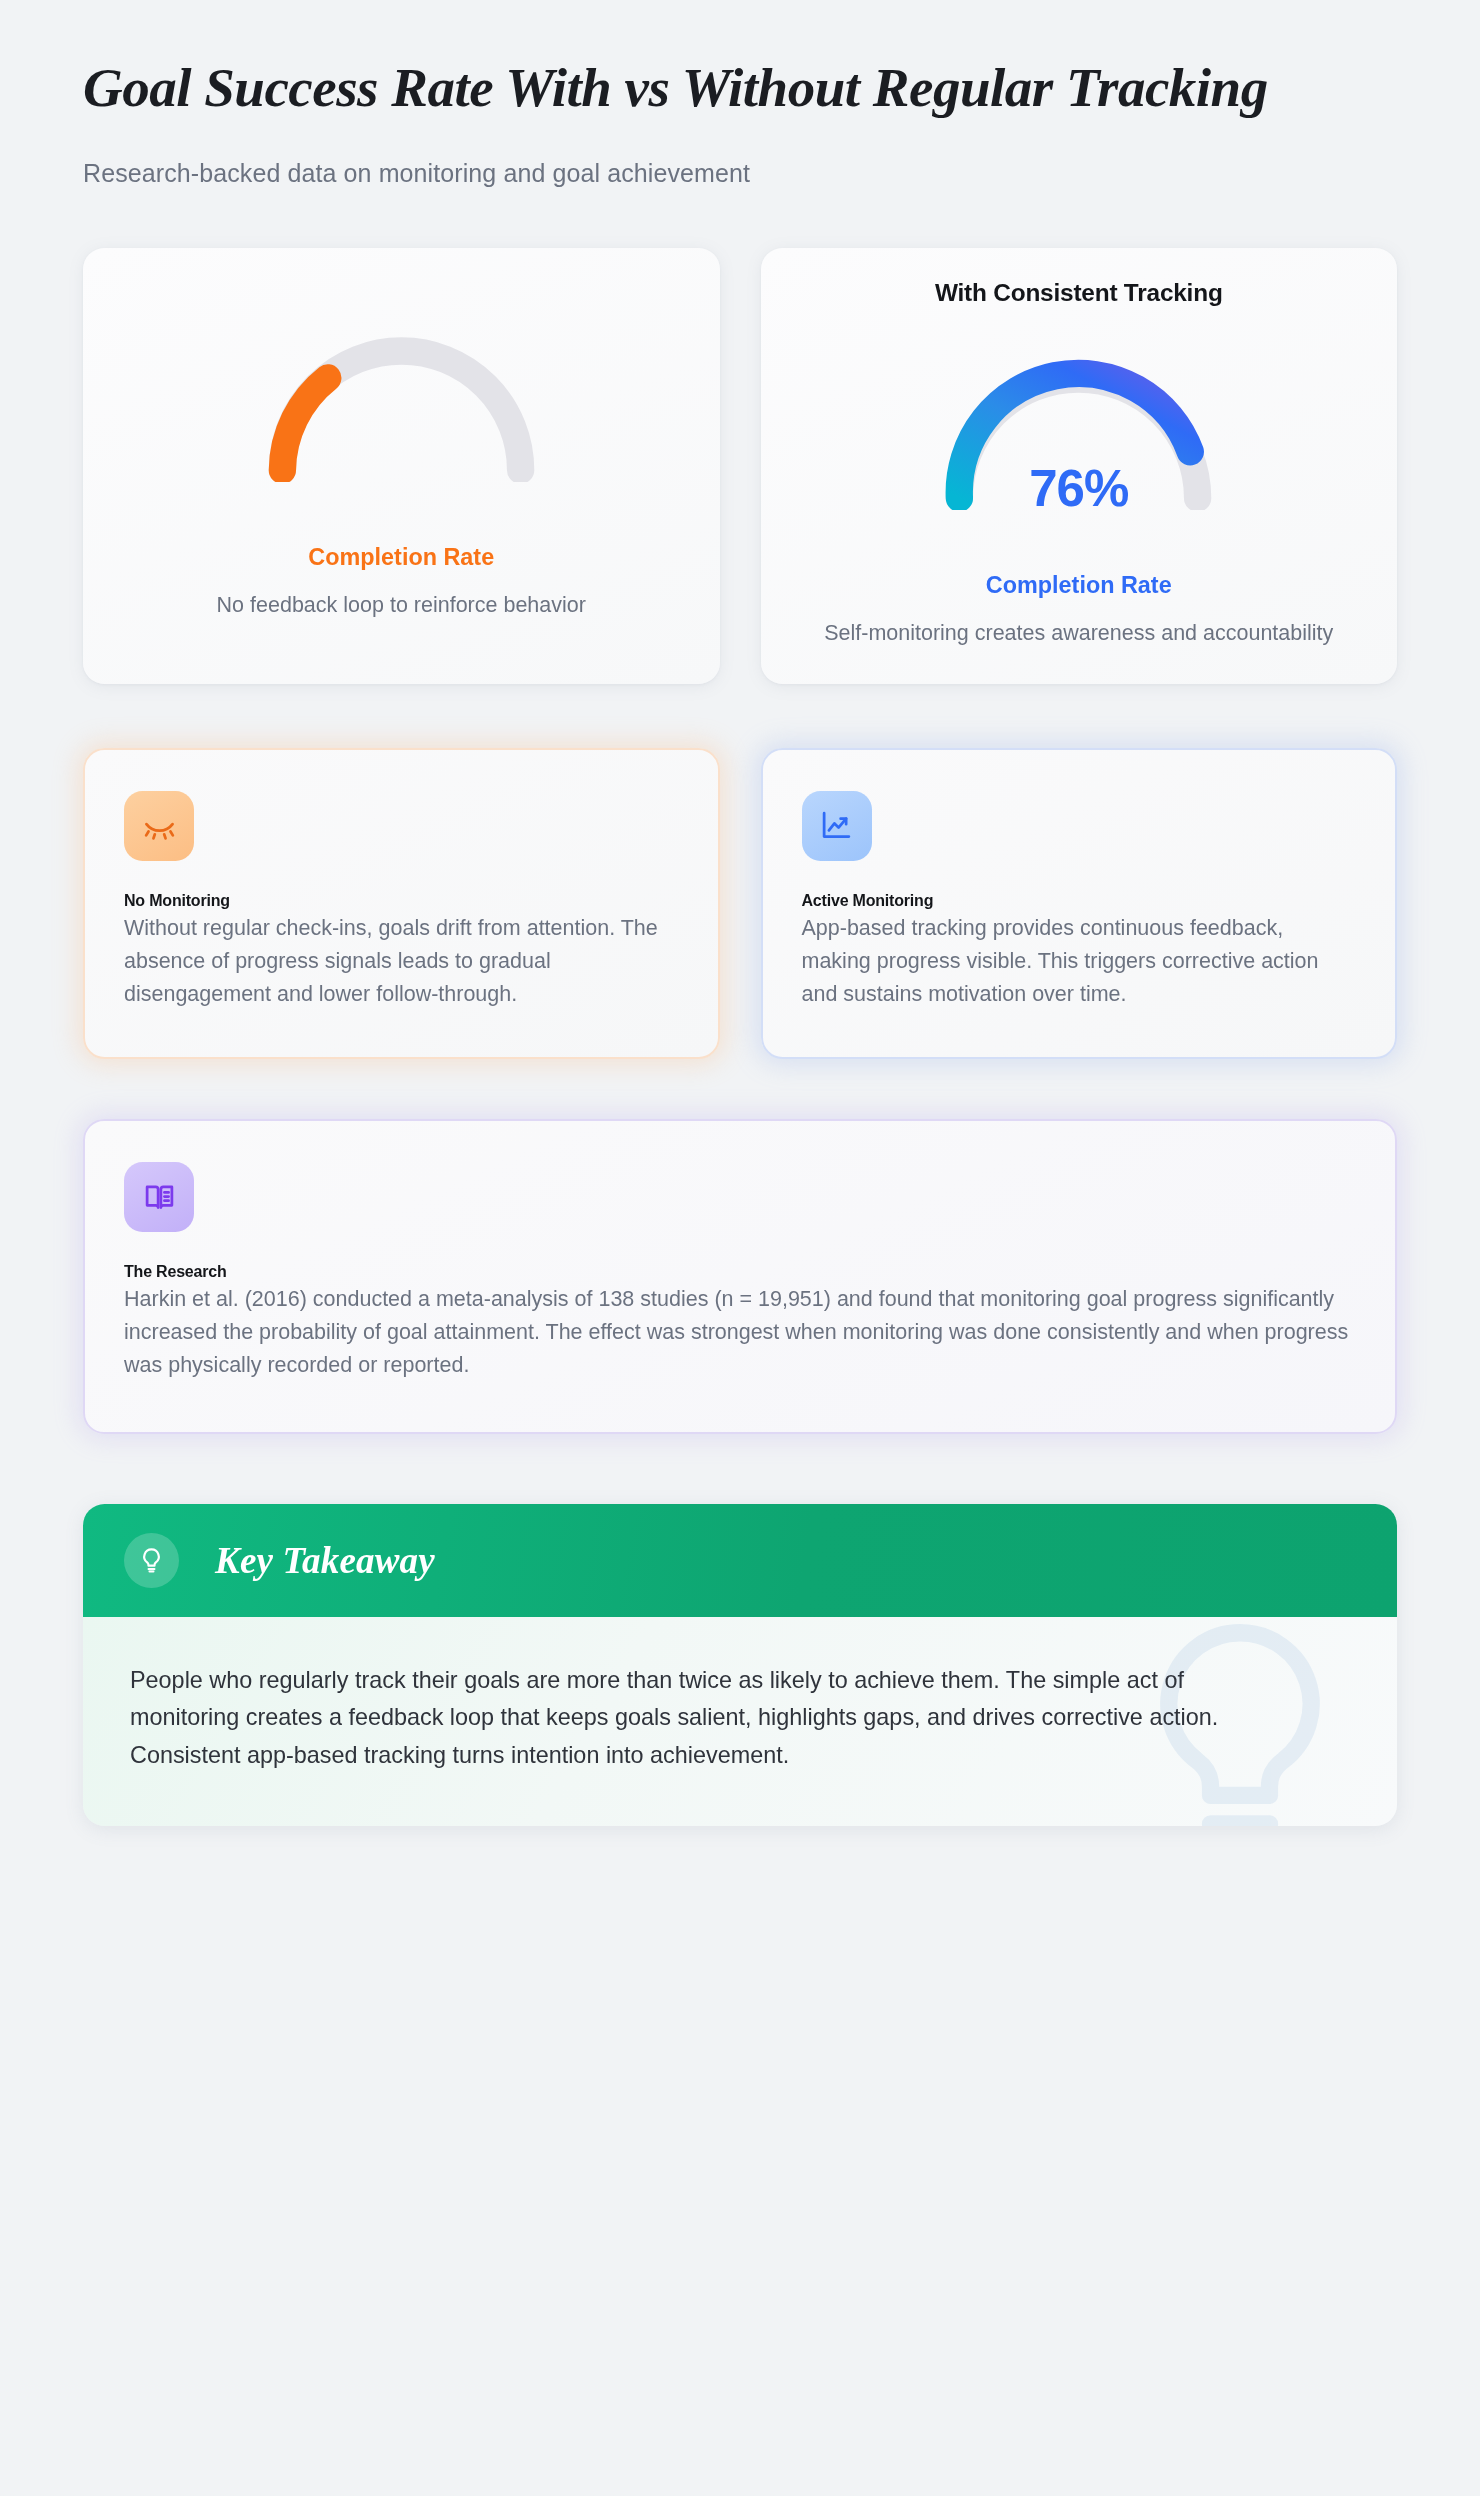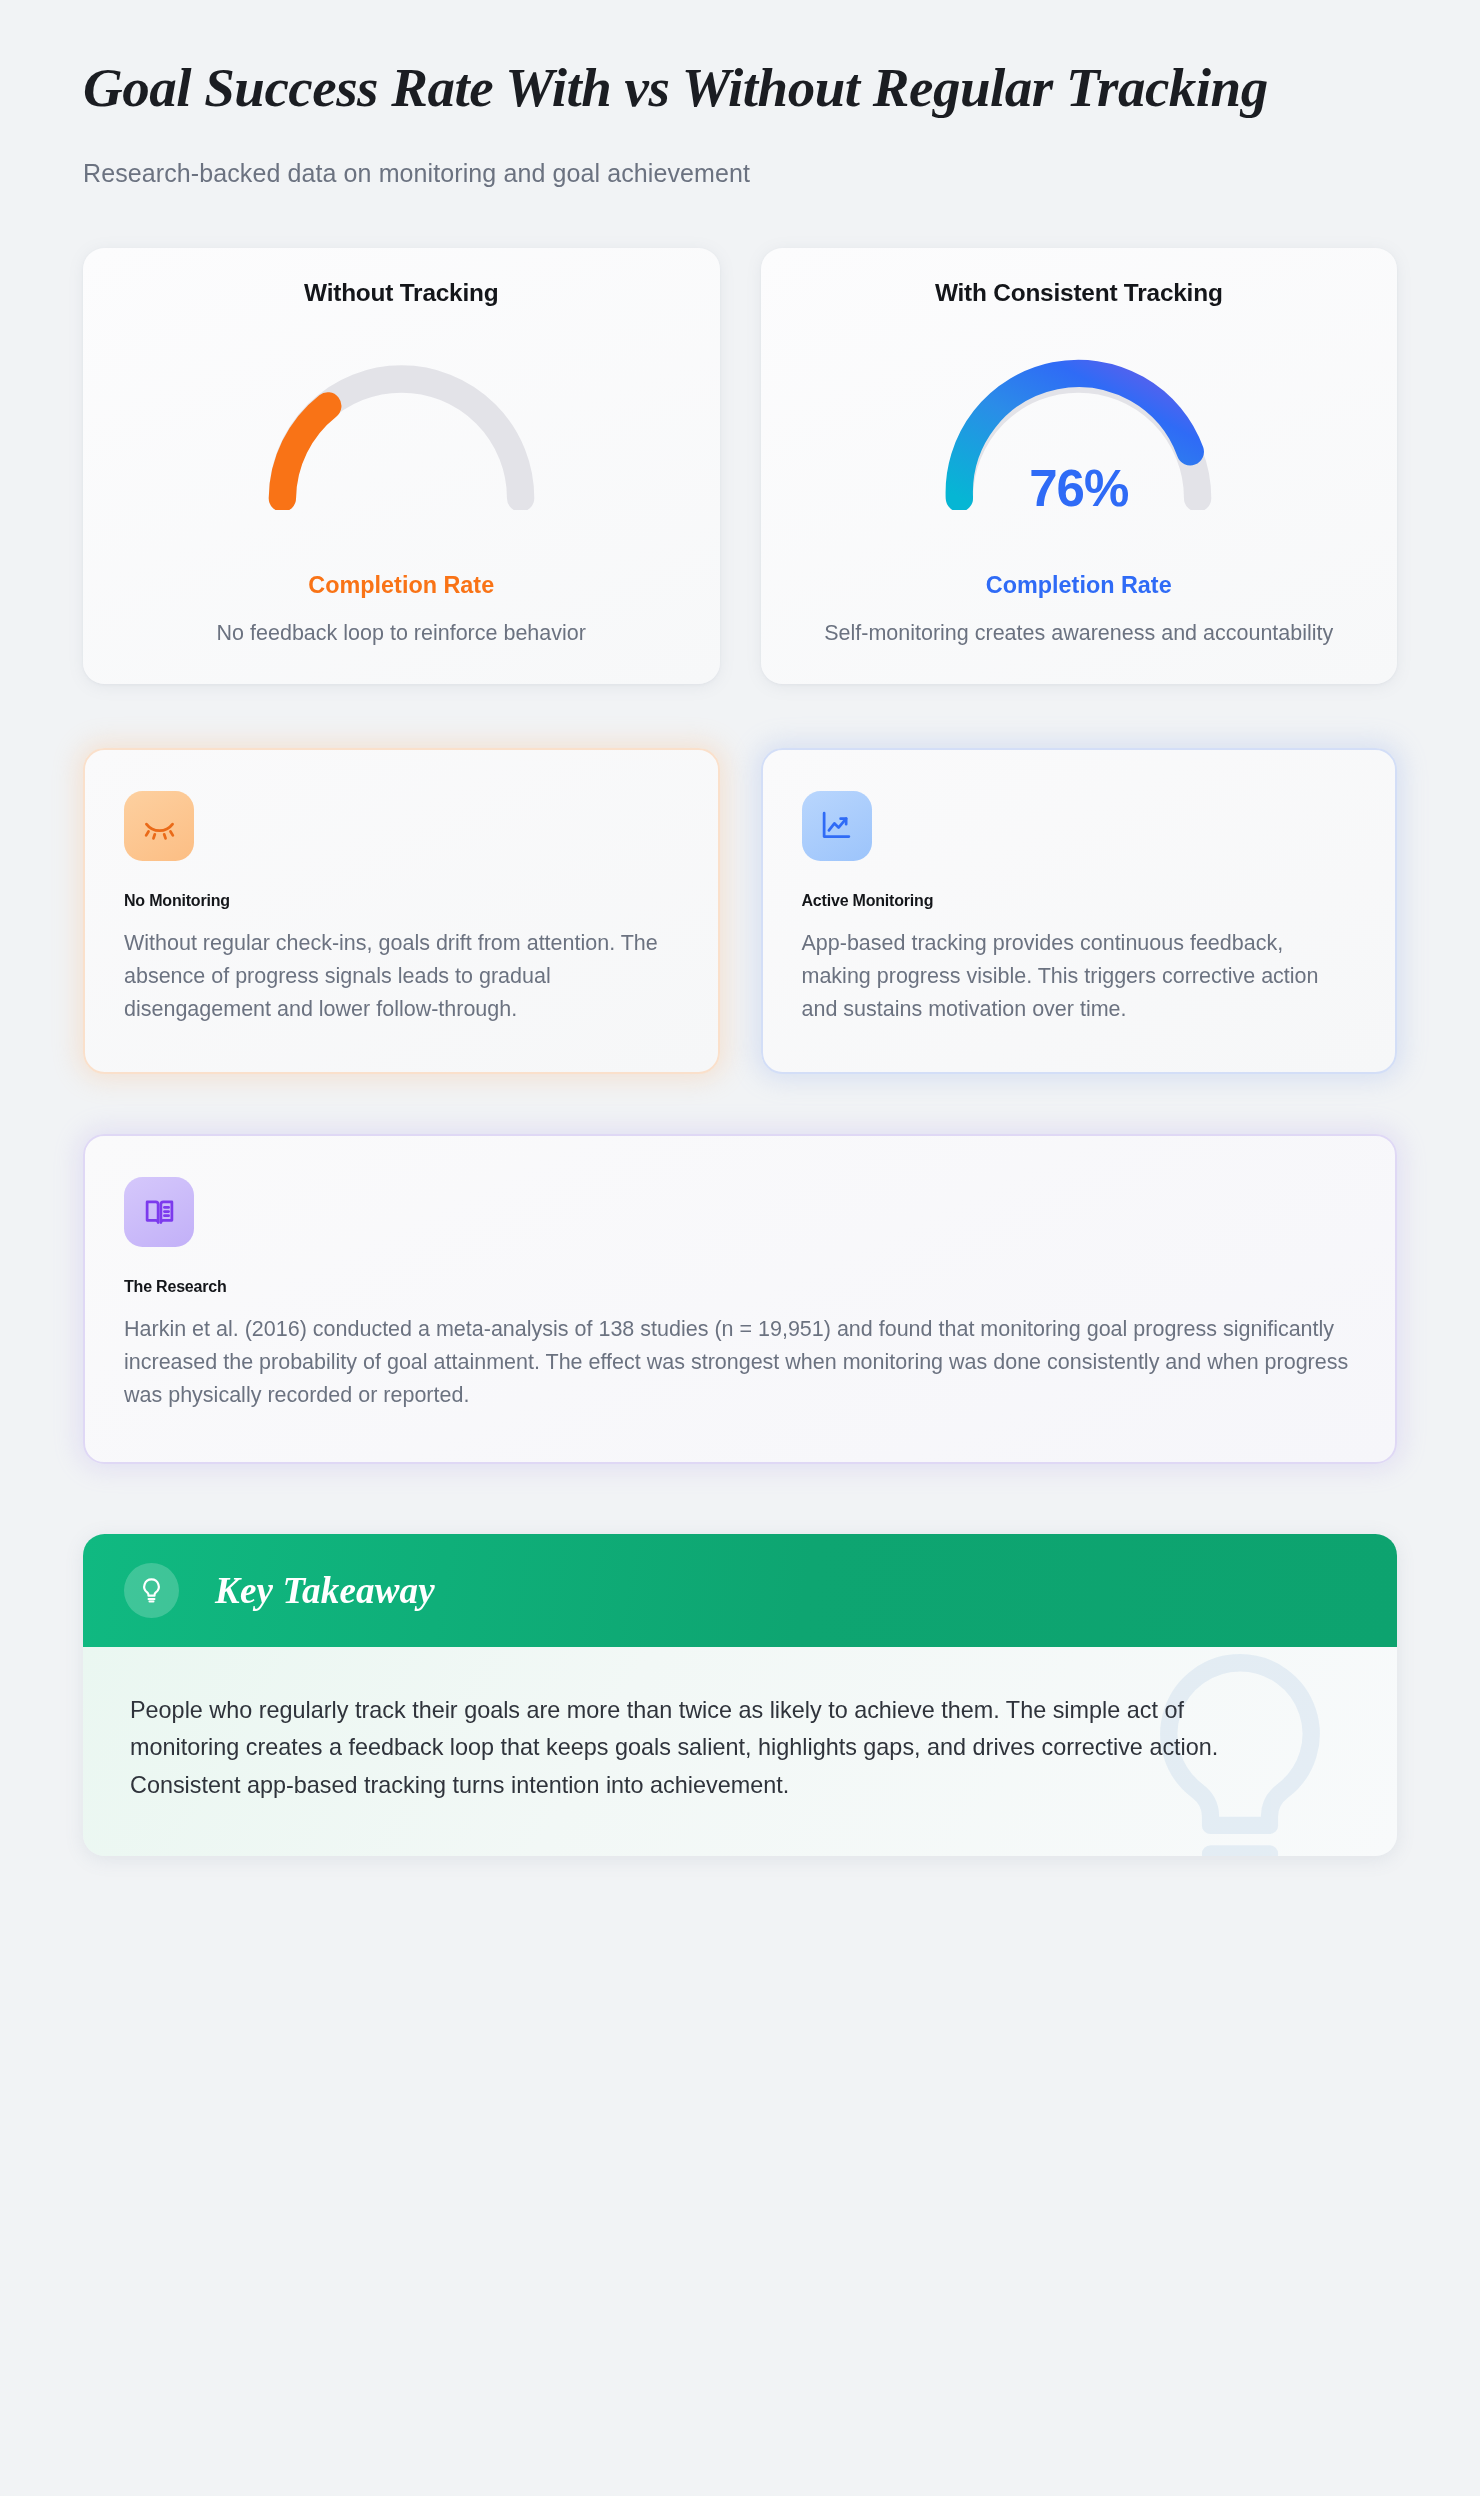--- a/index.html
+++ b/index.html
@@ -64,21 +64,21 @@
     box-shadow:0 0 25px 5.9px rgba(150,175,235,.28);
   }
   .icon-tile {
     width:70px; height:70px; border-radius:18.5px;
     display:flex; align-items:center; justify-content:center;
   }
   .icon-tile.orange { background:linear-gradient(150deg,#FDD0A0 0%,#FCBE84 100%); }
   .icon-tile.blue   { background:linear-gradient(150deg,#B9D6FD 0%,#9CC4FB 100%); }
   .icon-tile.purple { background:linear-gradient(150deg,#D5C8FB 0%,#C2B0F8 100%); }
   .info-h { margin-top:31px; font-size:16px; font-weight:700; color:#14161A; letter-spacing:-0.2px; }
-  .info-p { margin-top:17px; font-size:21.5px; line-height:1.55; color:#6B7280; }
+  .info-p { margin-top:2px; font-size:21.5px; line-height:1.55; color:#6B7280; }
 
   
   .research {
     margin-top:60px; padding:41px 39px 49px;
     border-radius:21px;
     background:linear-gradient(155deg,#FAFAFB 0%,#F6F6FA 100%);
     border:2px solid #DFD8F5;
     box-shadow:0 0 25px 5.9px rgba(170,150,235,.20);
   }
   .research .info-p { max-width:1239px; }
@@ -127,21 +127,20 @@
 <div class="page">
 
   <div class="hdr">
     <h1>Goal Success Rate With vs Without Regular Tracking</h1>
     <div class="sub">Research-backed data on monitoring and goal achievement</div>
   </div>
 
   <div class="gauge-row">
 
     <div class="card gauge-card a">
-      <div class="gauge-title">Without Tracking</div>
       <div class="gauge-wrap">
         <svg width="289" height="176" viewBox="0 0 296 180">
           <path d="M26 168 A122 122 0 0 1 270 168" fill="none" stroke="#E3E3E8" stroke-width="28" stroke-linecap="round"></path>
           <path d="M26 168 A122 122 0 0 1 72.5 73.5" fill="none" stroke="#F97316" stroke-width="28" stroke-linecap="round"></path>
         </svg>
       </div>
       <div class="gauge-label">Completion Rate</div>
       <div class="gauge-desc">No feedback loop to reinforce behavior</div>
     </div>
 

